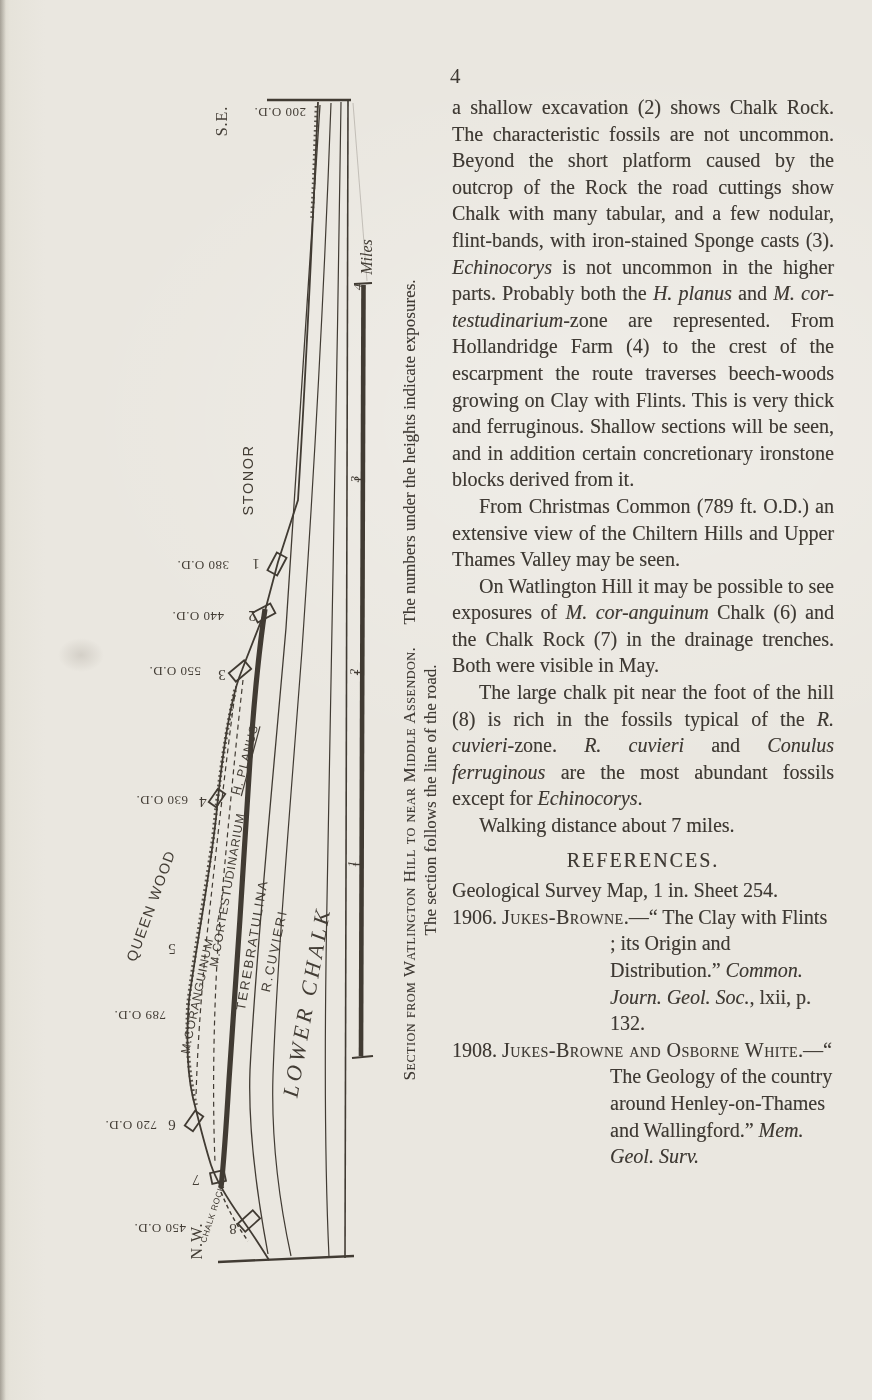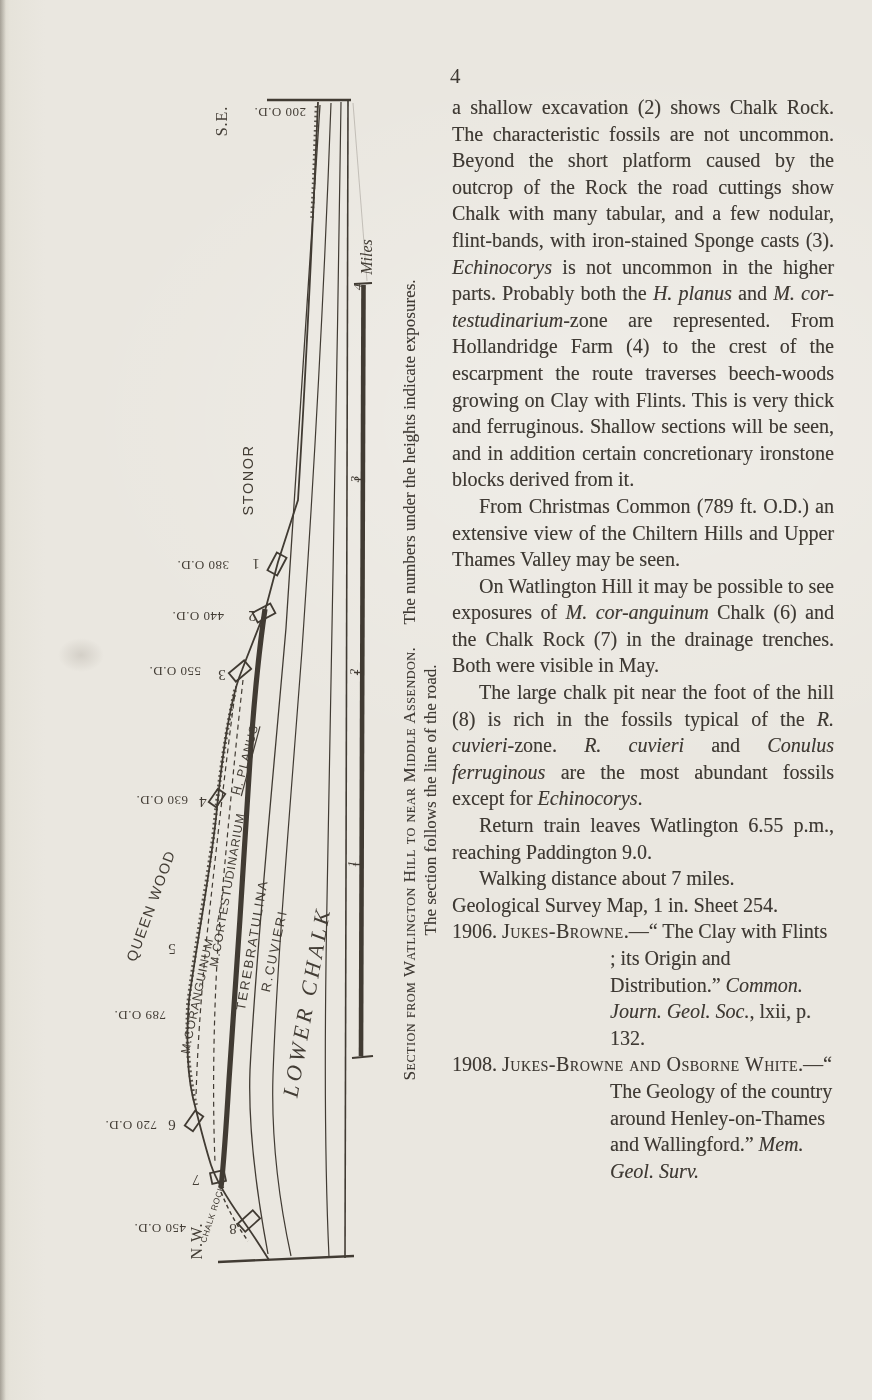--- a/index.html
+++ b/index.html
@@ -144,21 +144,21 @@
   <span>The section follows the line of the road.</span>
 </div>
 
 <div class="pagenum">4</div>
 
 <div class="article">
   <p><span>a shallow excavation (2) shows Chalk Rock.  The characteristic fossils are not uncommon.  Beyond the short platform caused by the outcrop of the Rock the road cuttings show Chalk with many tabular, and a few nodular, flint-bands, with iron-stained Sponge casts (3).  </span><span class="it">Echinocorys</span><span> is not uncommon in the higher parts.  Probably both the </span><span class="it">H. planus</span><span> and </span><span class="it">M. cor-testudinarium</span><span>-zone are represented.  From Hollandridge Farm (4) to the crest of the escarpment the route traverses beech-woods growing on Clay with Flints.  This is very thick and ferruginous.  Shallow sections will be seen, and in addition certain concretionary ironstone blocks derived from it.</span></p>
   <p class="ind"><span>From Christmas Common (789 ft. O.D.) an extensive view of the Chiltern Hills and Upper Thames Valley may be seen.</span></p>
   <p class="ind"><span>On Watlington Hill it may be possible to see exposures of </span><span class="it">M. cor-anguinum</span><span> Chalk (6) and the Chalk Rock (7) in the drainage trenches.  Both were visible in May.</span></p>
   <p class="ind"><span>The large chalk pit near the foot of the hill (8) is rich in the fossils typical of the </span><span class="it">R. cuvieri</span><span>-zone.  </span><span class="it">R. cuvieri</span><span> and </span><span class="it">Conulus ferruginous</span><span> are the most abundant fossils except for </span><span class="it">Echinocorys</span><span>.</span></p>
-  <p class="ind"><span>Return train leaves Watlington 6.55 p.m., reaching Paddington 9.0.</span></p>
   <p class="ind"><span>Walking distance about 7 miles.</span></p>
 
+  <p class="refhead">REFERENCES.</p>
   <div class="refs">
     <p><span>Geological Survey Map, 1 in.  Sheet 254.</span></p>
     <p><span>1906.  </span><span class="sc">Jukes-Browne</span><span>.—“ The Clay with Flints ; its Origin and Distribution.”  </span><span class="it">Common. Journ. Geol. Soc.</span><span>, lxii, p. 132.</span></p>
     <p><span>1908.  </span><span class="sc">Jukes-Browne and Osborne White</span><span>.—“ The Geology of the country around Henley-on-Thames and Wallingford.”  </span><span class="it">Mem. Geol. Surv.</span></p>
   </div>
 </div>
 
 </body></html>

